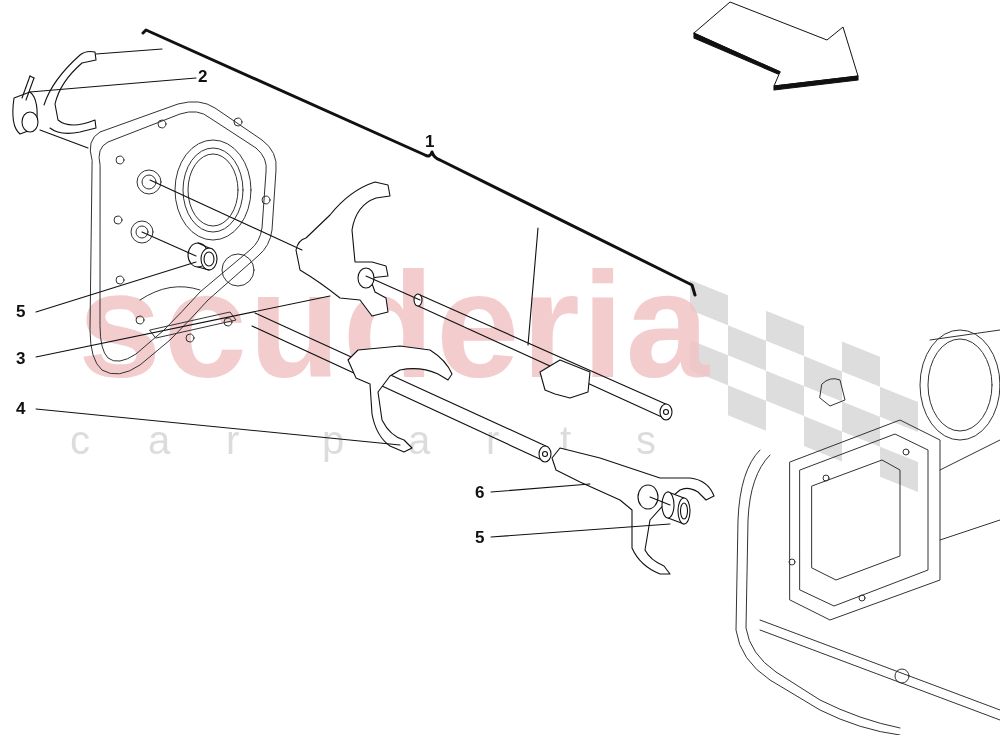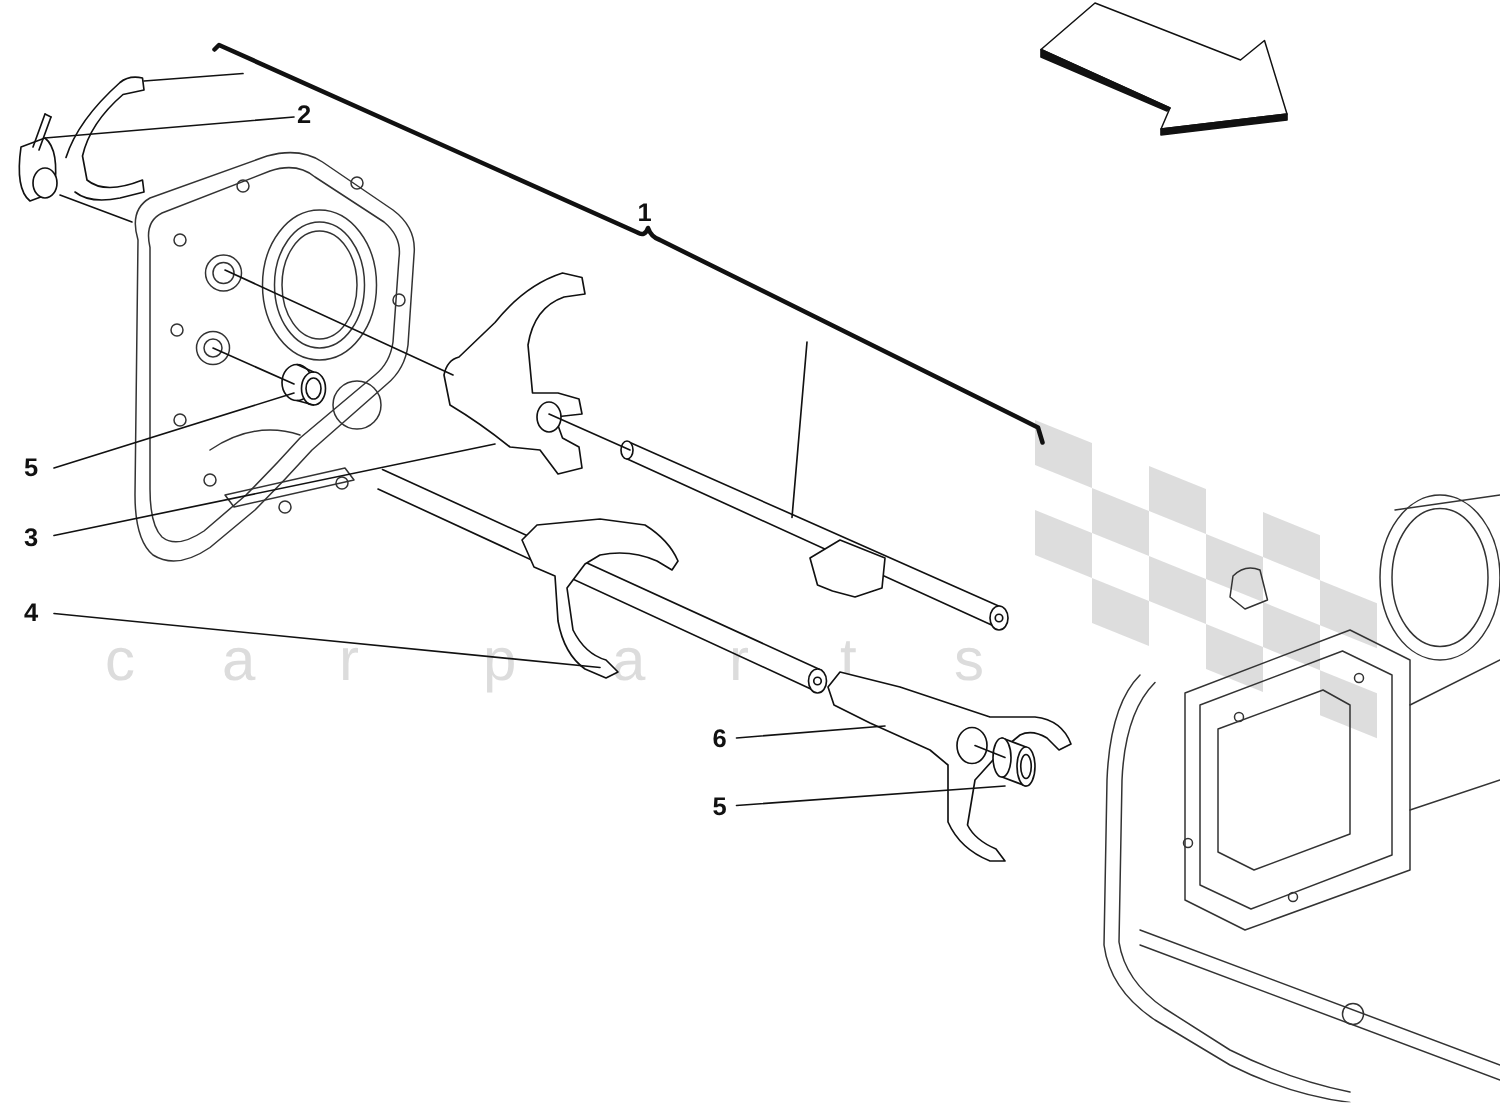--- a/index.html
+++ b/index.html
@@ -25,20 +25,21 @@
       <rect x="190" y="30" width="38" height="30"></rect>
       <rect x="0" y="60" width="38" height="30"></rect>
       <rect x="76" y="60" width="38" height="30"></rect>
       <rect x="152" y="60" width="38" height="30"></rect>
       <rect x="38" y="90" width="38" height="30"></rect>
       <rect x="114" y="90" width="38" height="30"></rect>
       <rect x="190" y="90" width="38" height="30"></rect>
     </g>
   </svg>
 
+  <div class="wm-main">scuderia</div>
   <span class="wm-sub" style="left:70px">c</span>
   <span class="wm-sub" style="left:148px">a</span>
   <span class="wm-sub" style="left:226px">r</span>
   <span class="wm-sub" style="left:322px">p</span>
   <span class="wm-sub" style="left:408px">a</span>
   <span class="wm-sub" style="left:486px">r</span>
   <span class="wm-sub" style="left:560px">t</span>
   <span class="wm-sub" style="left:636px">s</span>
 
   <svg width="1000" height="735" fill="none" stroke="#222" stroke-width="1.1" stroke-linejoin="round" stroke-linecap="round">

